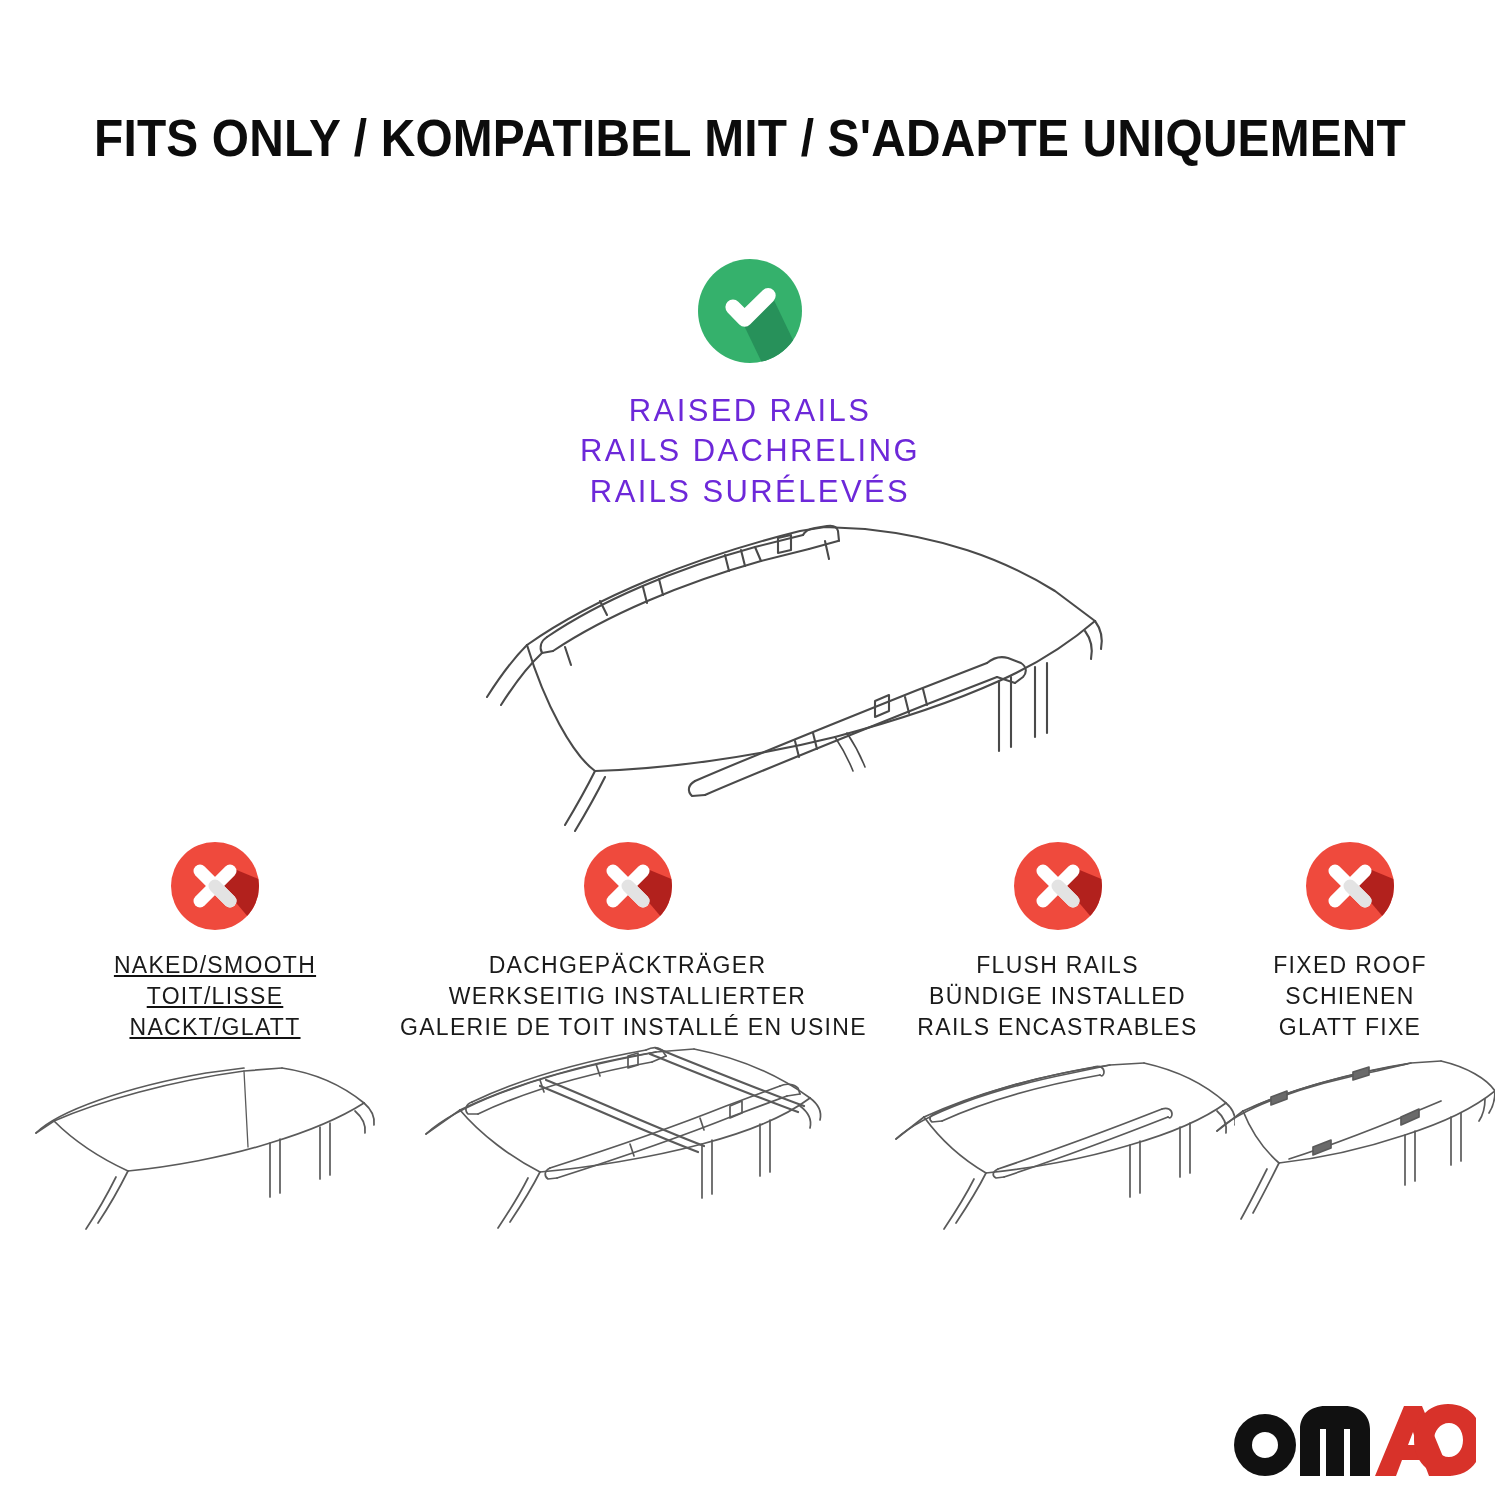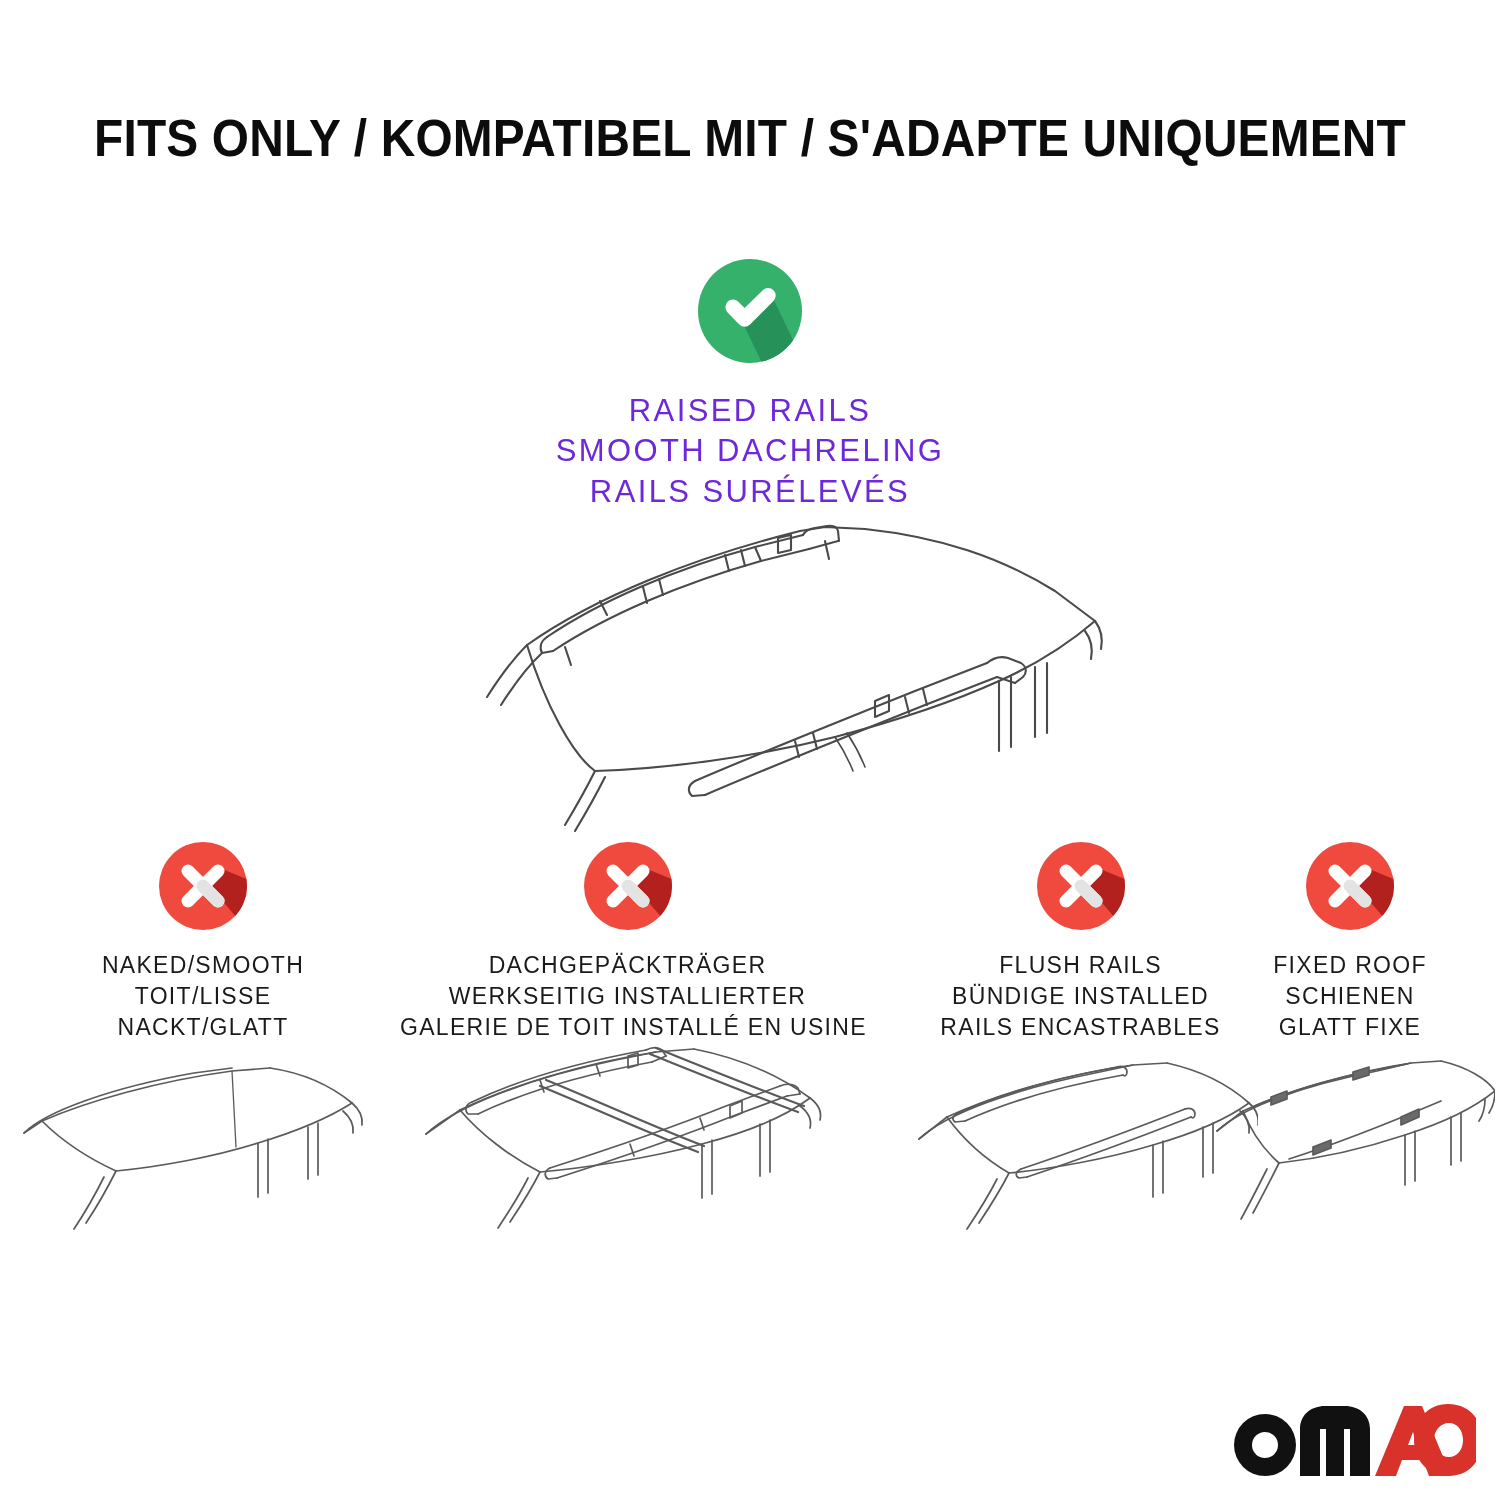--- a/index.html
+++ b/index.html
@@ -79,23 +79,23 @@
     left: 0;
     top: 840px;
     width: 1500px;
     height: 470px;
   }
   .col {
     position: absolute;
     top: 0;
     text-align: center;
   }
-  .col-0 { left: 18px;   width: 370px; }
+  .col-0 { left: 30px;   width: 370px; text-decoration: underline; }
   .col-1 { left: 400px;  width: 455px; }
-  .col-2 { left: 903px;  width: 355px; }
+  .col-2 { left: 880px;  width: 355px; }
   .col-3 { left: 1205px; width: 290px; }
 
   .col-caption {
     margin-top: 18px;
     font-size: 23px;
     font-weight: 300;
     letter-spacing: 1.3px;
     line-height: 1.34;
     color: #1a1a1a;
   }
@@ -140,21 +140,21 @@
       <g clip-path="url(#clipGreen)">
         <path d="M44 58 L70 112 L112 112 L77 39 Z" fill="#27915a"></path>
       </g>
       <path d="M34.5 56.5 L46.5 44.8 L49.5 47.7 L50 49 L46.5 53 Z" fill="#ffffff" opacity="0"></path>
       <path d="M33.6 57.4 a7.6 7.6 0 0 1 0-10.7 a7.6 7.6 0 0 1 10.7 0 L50.6 53 L68.8 35.2 a7.6 7.6 0 0 1 10.7 0 a7.6 7.6 0 0 1 0 10.7 L56 69.6 a7.6 7.6 0 0 1 -10.7 0 Z" fill="#ffffff"></path>
     </svg>
   </div>
 
   <div class="primary-caption">
     <div>RAISED RAILS</div>
-    <div>SMOOTH DACHRELING</div>
+    <div>RAILS DACHRELING</div>
     <div>RAILS SURÉLEVÉS</div>
   </div>
 </div>
 
 <div class="hero-art">
   <svg width="730" height="330" viewBox="0 0 730 330">
     <g fill="none" stroke="#4a4a4a" stroke-width="2.1" stroke-linecap="round" stroke-linejoin="round">
 
       <path d="M132 140 C200 92 300 52 405 26 L430 22 L470 24"></path>
       <path d="M470 24 C545 32 605 52 660 86 L700 116"></path>

